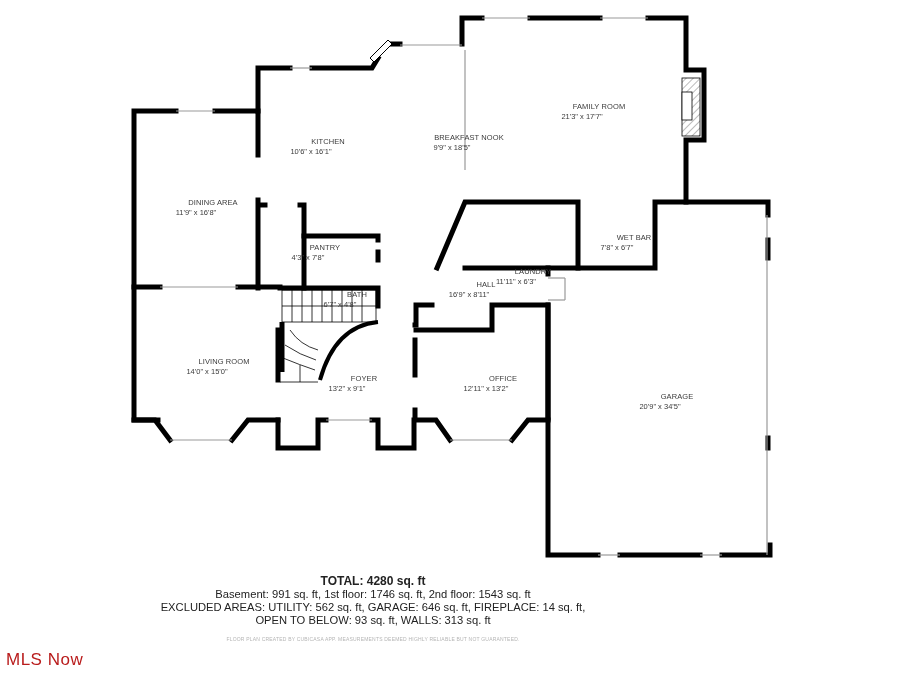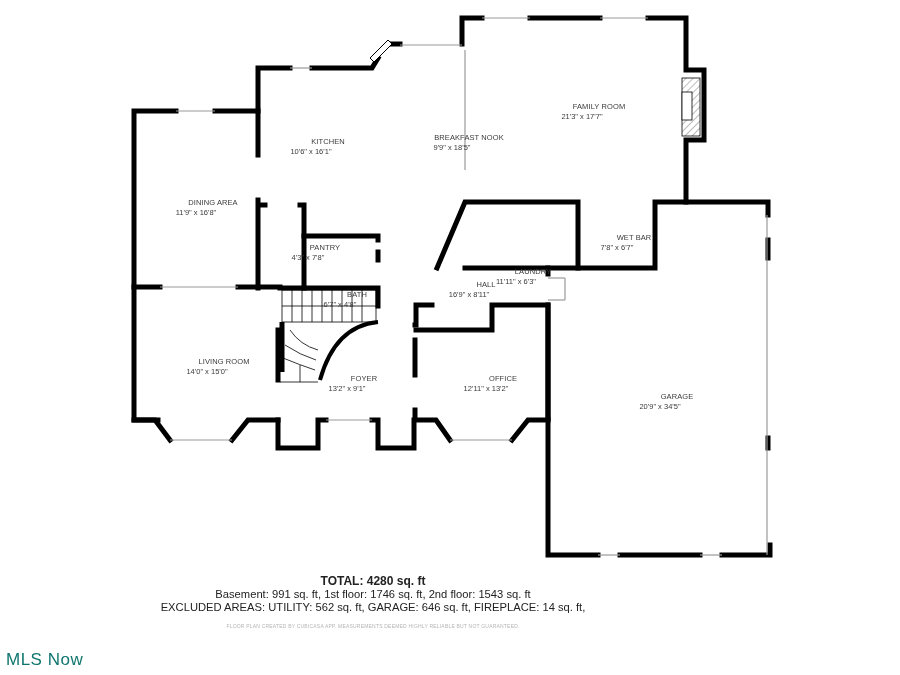--- a/index.html
+++ b/index.html
@@ -7,21 +7,21 @@
          font-family: "Liberation Sans", "DejaVu Sans", sans-serif; color: #2a2a2a; }
   #plan { position: absolute; left: 0; top: 0; width: 900px; height: 580px; }
   .room-label { position: absolute; text-align: center; transform: translateX(-50%);
                 font-size: 7.5px; line-height: 10px; color: #3a3a3a; white-space: nowrap; }
   .room-label .name { display: block; letter-spacing: 0.1px; padding-left: 34px; }
   .room-label .dims { display: block; }
   #summary { position: absolute; left: 0; top: 574px; width: 746px; text-align: center; color: #222; }
   #summary .total { font-weight: bold; font-size: 12px; line-height: 14px; }
   #summary .line { font-size: 11.2px; line-height: 13px; }
   #summary .disclaimer { font-size: 5px; color: #b5b5b5; margin-top: 9px; letter-spacing: 0.2px; }
-  #watermark { position: absolute; left: 6px; top: 650px; font-size: 17px; color: #0f766e;
+  #watermark { position: absolute; left: 6px; top: 650px; font-size: 17px; color: #b91c1c;
                letter-spacing: 0.5px; }
 </style>
 </head>
 <body>
 
 <div id="plan">
   <svg width="900" height="580" viewBox="0 0 900 580">
     <defs>
       <pattern id="hatch" width="5" height="5" patternUnits="userSpaceOnUse" patternTransform="rotate(45)">
         <line x1="0" y1="0" x2="0" y2="5" stroke="#555" stroke-width="0.8"></line>
@@ -188,16 +188,17 @@
   <div class="room-label" style="left:660px; top:392px;">
     <span class="name">GARAGE</span>
     <span class="dims">20'9" x 34'5"</span>
   </div>
 </div>
 
 <div id="summary">
   <div class="total">TOTAL: 4280 sq. ft</div>
   <div class="line">Basement: 991 sq. ft, 1st floor: 1746 sq. ft, 2nd floor: 1543 sq. ft</div>
   <div class="line">EXCLUDED AREAS: UTILITY: 562 sq. ft, GARAGE: 646 sq. ft, FIREPLACE: 14 sq. ft,</div>
+  <div class="line">OPEN TO BELOW: 93 sq. ft, WALLS: 313 sq. ft</div>
   <div class="disclaimer">FLOOR PLAN CREATED BY CUBICASA APP. MEASUREMENTS DEEMED HIGHLY RELIABLE BUT NOT GUARANTEED.</div>
 </div>
 
 <div id="watermark">MLS Now</div>
 
 </body></html>

